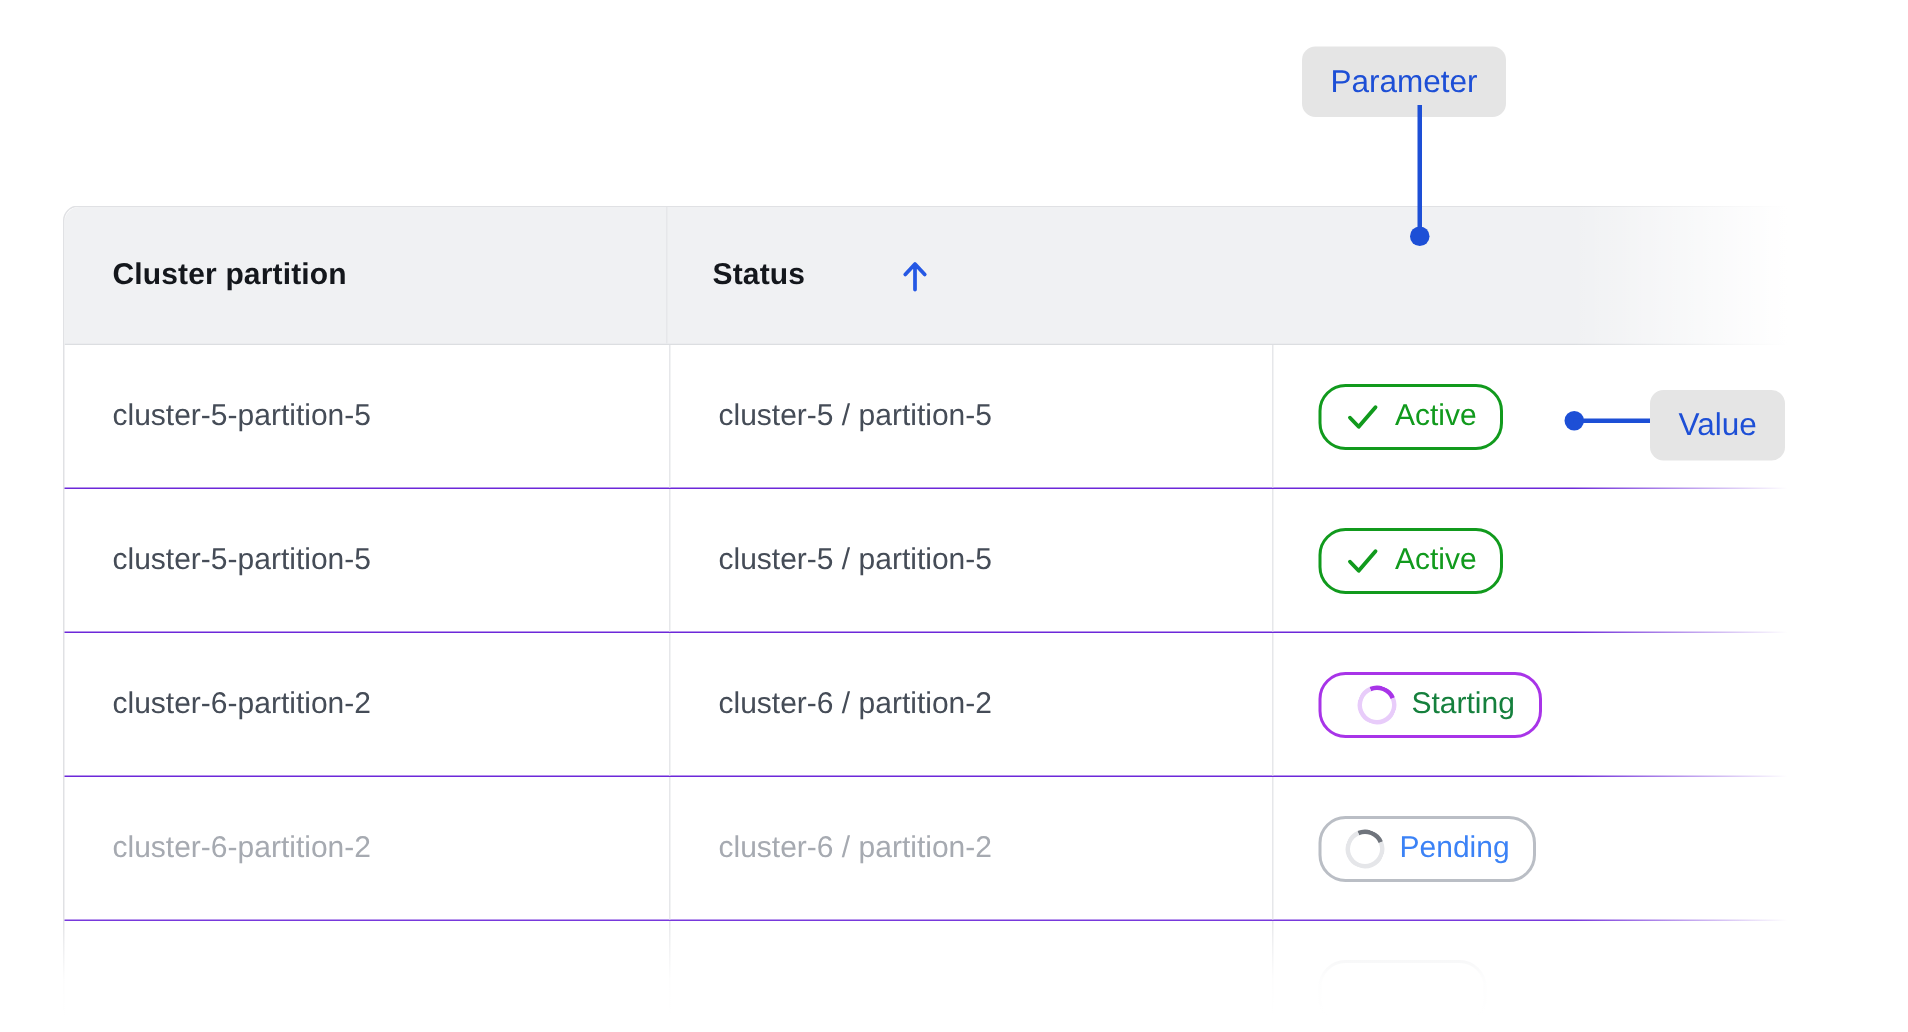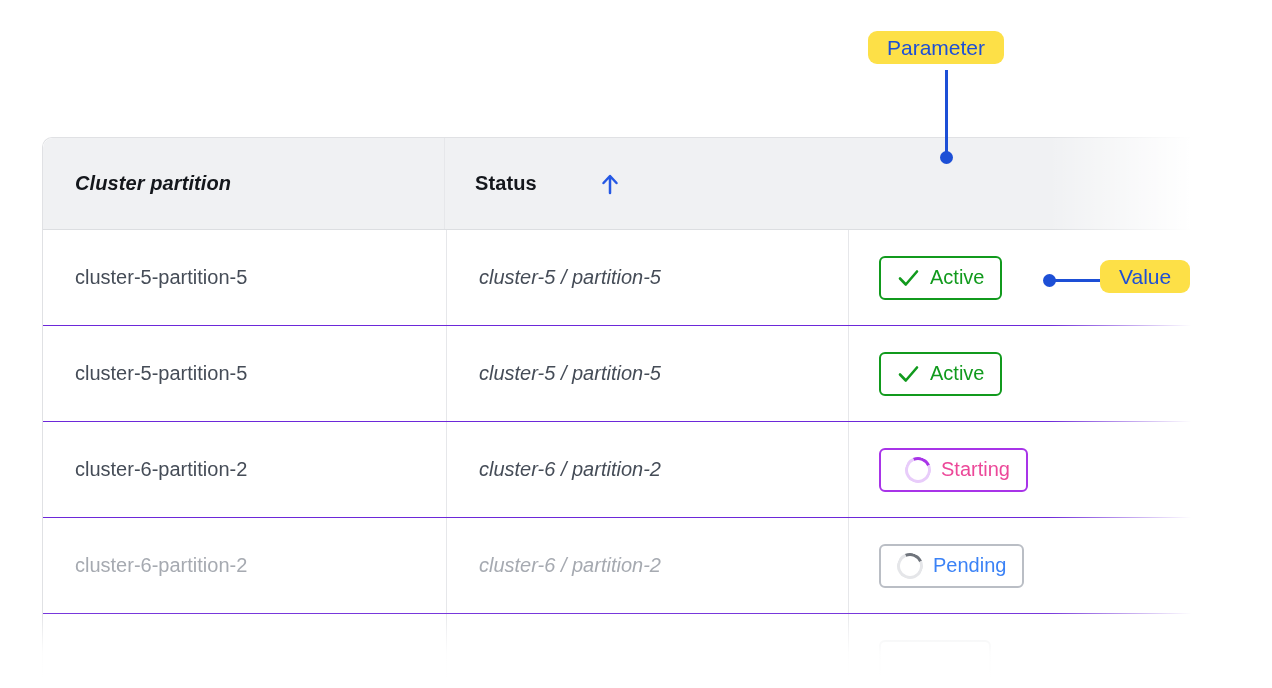--- a/index.html
+++ b/index.html
@@ -44,40 +44,40 @@
     background: transparent;
   }
   .td {
     display: flex;
     align-items: center;
     padding-left: 32px;
     font-size: 20px;
     color: #454c57;
   }
   .col1 { width: 404px; border-right: 1px solid #e6e7ea; }
-  .col2 { width: 402px; border-right: 1px solid #e6e7ea; font-style: italic; }
+  .col2 { width: 402px; border-right: 1px solid #e6e7ea; }
   .col3 { flex: 1; padding-left: 30px; position: relative; gap: 36px; }
   .row.dimmed .td { color: #a6aab1; }
 
   
   .badge {
     display: inline-flex;
     align-items: center;
     gap: 10px;
     height: 44px;
     padding: 0 16px;
     border: 2px solid;
-    border-radius: 6px;
+    border-radius: 18px;
     font-size: 20px;
     font-weight: 500;
     background: #fff;
     white-space: nowrap;
   }
   .badge.active   { border-color: #119a1d; color: #119a1d; }
-  .badge.starting { border-color: #a834e8; color: #ec4899; padding-left: 24px; }
+  .badge.starting { border-color: #a834e8; color: #15803d; padding-left: 24px; }
   .badge.pending  { border-color: #babec5; color: #3b82f6; align-items: center; }
   .badge.ghost    { border-color: #eaebed; width: 112px; }
 
   .spinner {
     width: 26px; height: 26px;
     border-radius: 50%;
     border: 3.5px solid;
     transform: rotate(22deg);
     flex: none;
   }
@@ -107,24 +107,24 @@
     background: linear-gradient(to bottom, rgba(255,255,255,0) 0%, rgba(255,255,255,0.92) 55%, #ffffff 88%);
     z-index: 5;
     pointer-events: none;
   }
 
   
   .annot { position: absolute; z-index: 10; }
   .pill {
     display: inline-flex;
     align-items: center;
-    height: 33px;
+    height: 47px;
     padding: 0 19px;
     border-radius: 9px;
-    background: #fde047;
+    background: #e5e5e5;
     color: #1d4fd6;
     font-size: 21px;
     font-weight: 500;
   }
   .conn-vline { width: 2.5px; background: #1d4fd6; }
   .conn-hline { height: 2.5px; background: #1d4fd6; }
   .conn-dot {
     width: 13px; height: 13px;
     border-radius: 50%;
     background: #1d4fd6;

